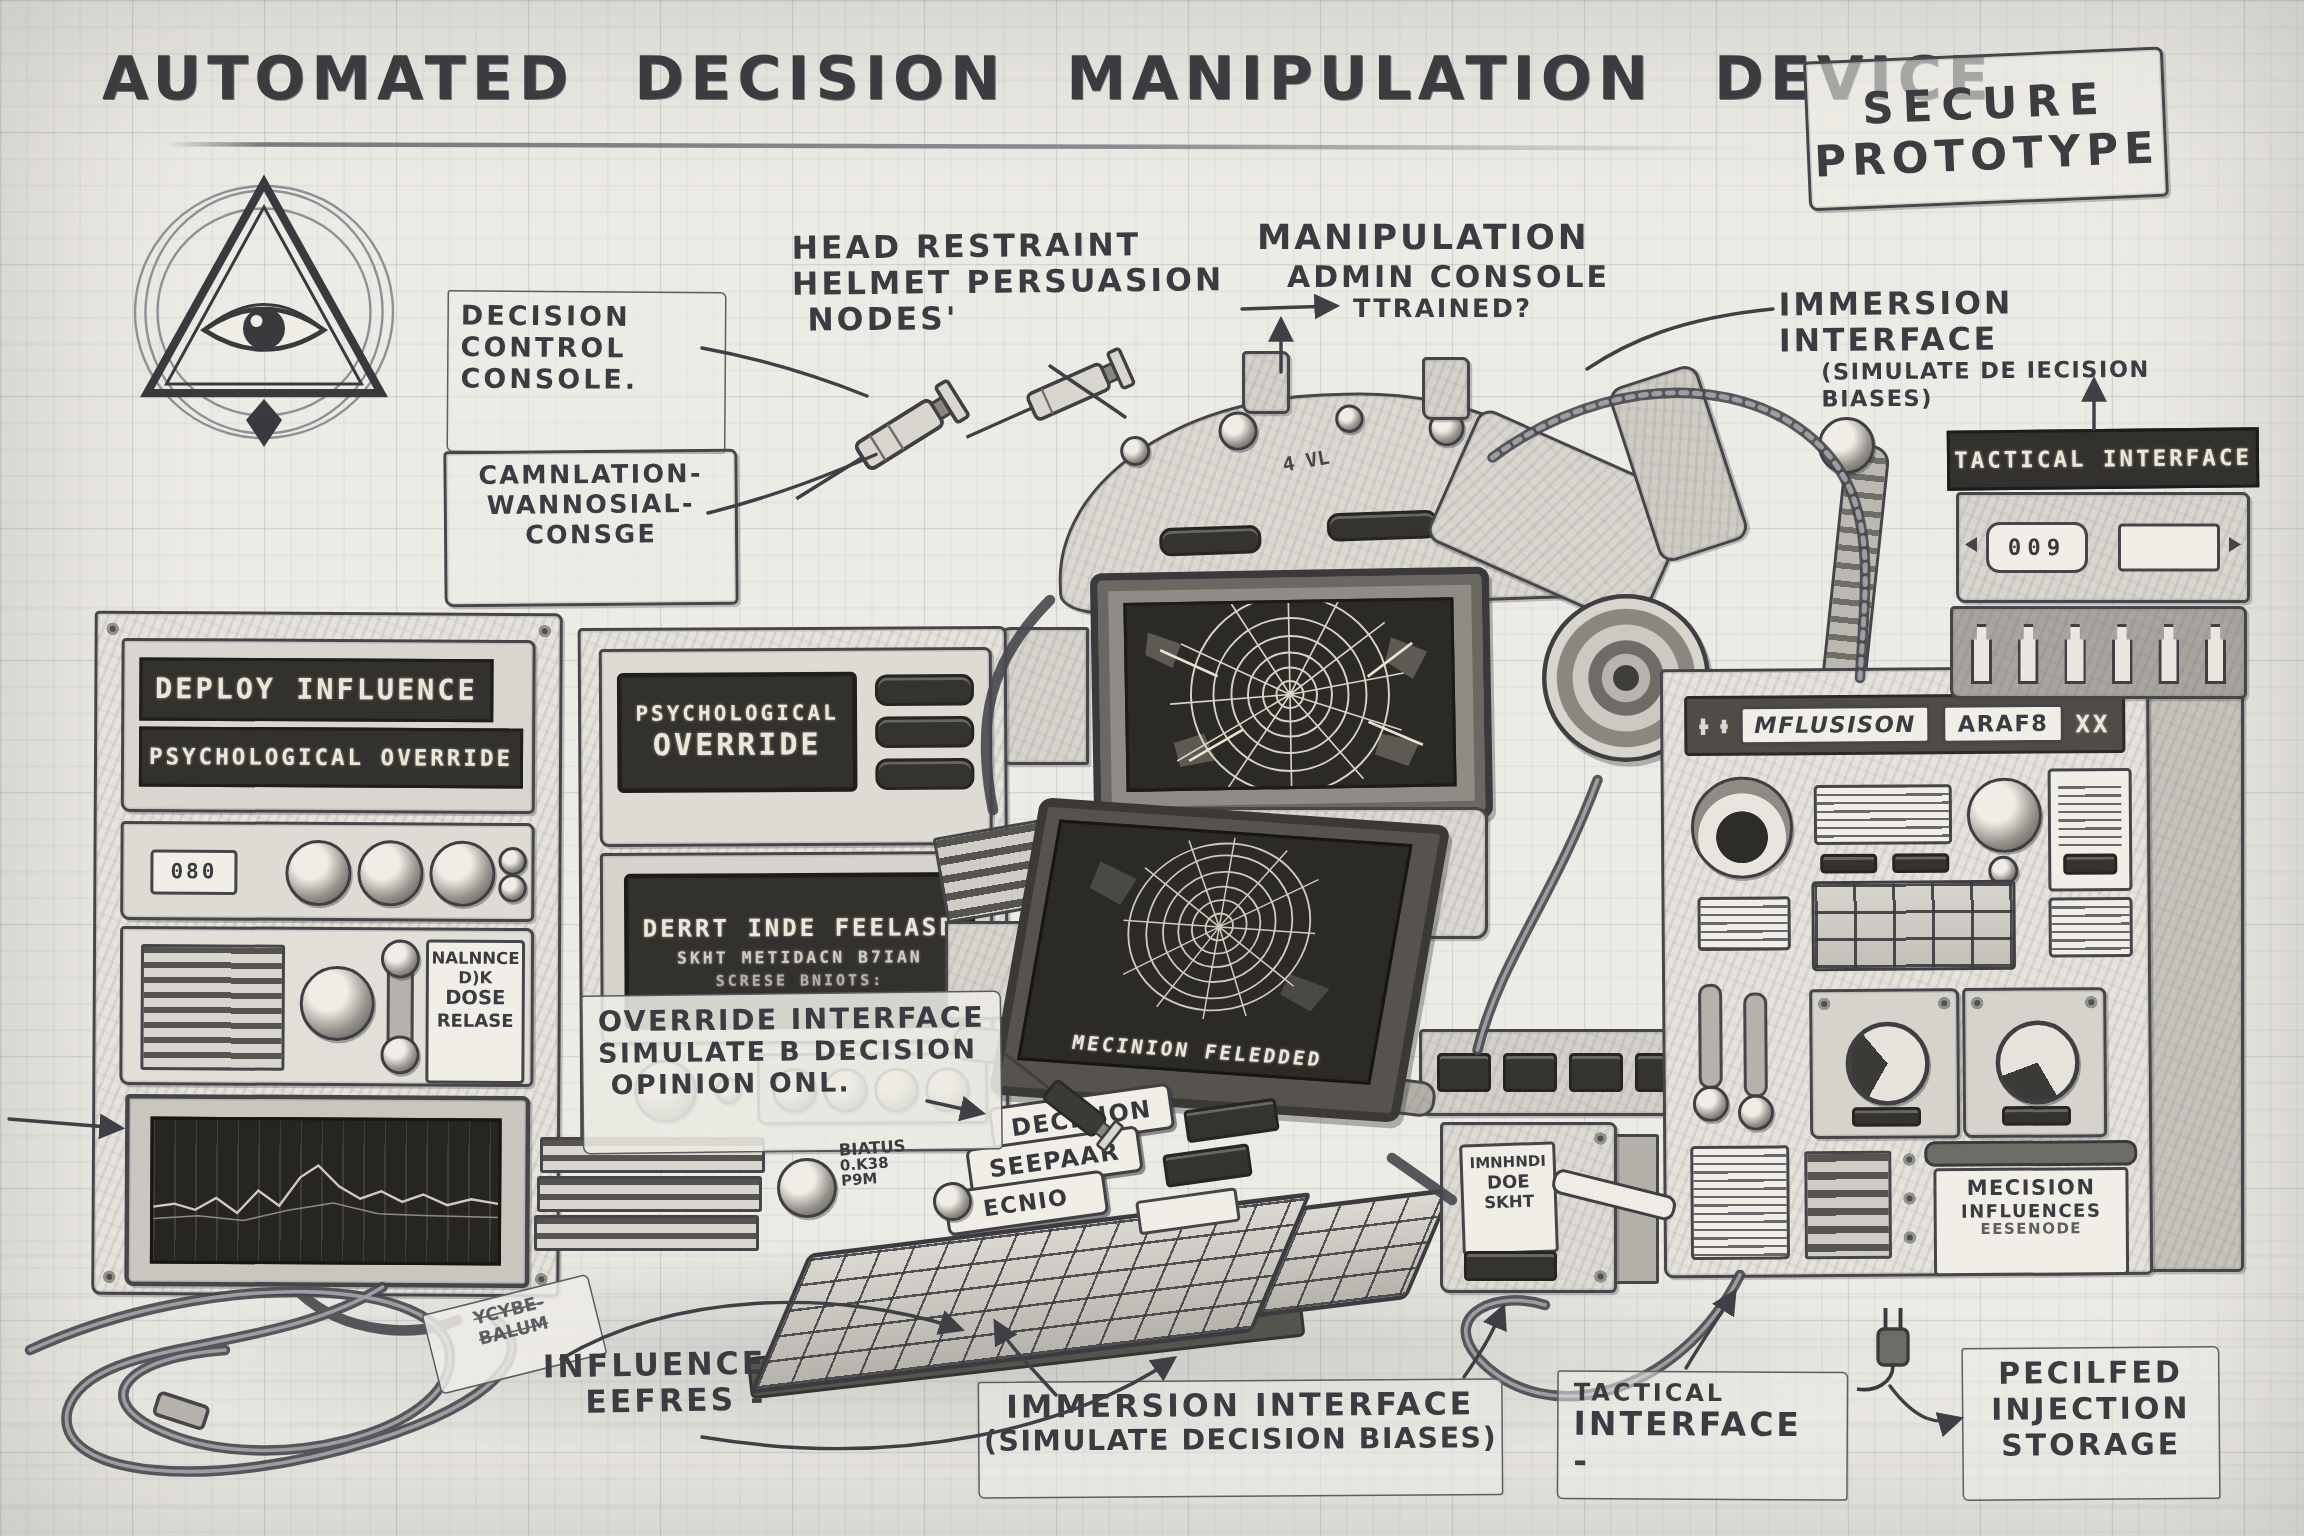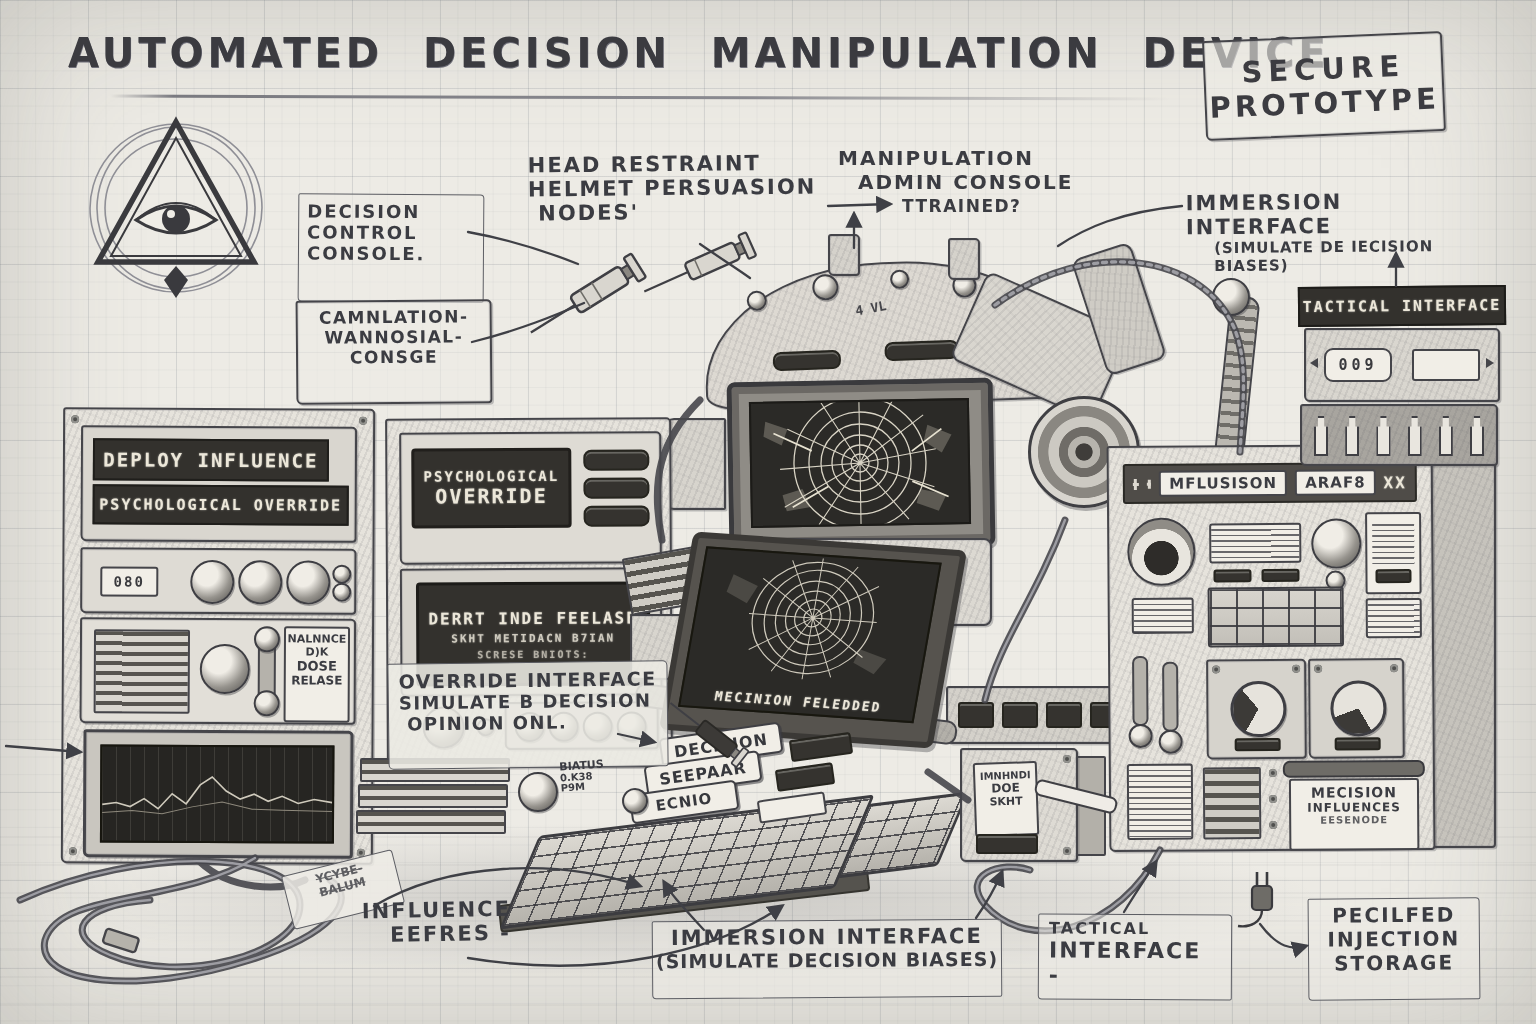--- a/index.html
+++ b/index.html
@@ -106,21 +106,21 @@
     <div class="ctxt" style="font-size:17px;letter-spacing:1.5px;">CONSGE</div>
   </div>
 
   <div class="abs" style="left:528px;top:152px;width:290px;transform:rotate(-.6deg);">
     <div class="ctxt" style="font-size:21px;letter-spacing:2px;">HEAD RESTRAINT</div>
     <div class="ctxt" style="font-size:21px;letter-spacing:2px;">HELMET PERSUASION</div>
     <div class="ctxt" style="font-size:21px;letter-spacing:2px;padding-left:10px;">NODES'</div>
   </div>
 
   <div class="abs" style="left:820px;top:146px;width:300px;">
-    <div class="ctxt" style="font-size:20px;letter-spacing:2px;padding-left:18px;">MANIPULATION</div>
+    <div class="ctxt" style="font-size:23px;letter-spacing:2px;padding-left:18px;">MANIPULATION</div>
     <div class="ctxt" style="font-size:20px;letter-spacing:2px;padding-left:38px;">ADMIN CONSOLE</div>
   </div>
   <div class="abs ctxt" style="left:902px;top:196px;font-size:17px;letter-spacing:1.5px;">TTRAINED?</div>
 
   <div class="abs" style="left:1186px;top:190px;width:300px;transform:rotate(-.5deg);">
     <div class="ctxt" style="font-size:21px;letter-spacing:2px;">IMMERSION INTERFACE</div>
     <div class="ctxt" style="font-size:15px;letter-spacing:1px;padding-left:28px;">(SIMULATE DE IECISION BIASES)</div>
   </div>
 
   <div class="abs hatch sk" style="left:704px;top:262px;width:372px;height:138px;transform:rotate(-2deg);
@@ -329,21 +329,21 @@
   <div class="abs" style="left:1034px;top:788px;width:80px;height:13px;background:#efece6;border:2.2px solid #3f3f44;border-radius:7px;transform:rotate(14deg);z-index:7;"></div>
 
   <div class="abs sk panel hatch" style="left:1108px;top:445px;width:322px;height:402px;transform:rotate(-.4deg);z-index:5;">
 
     <div class="abs" style="left:14px;top:16px;width:294px;height:40px;background:#4f4c48;border:2.5px solid #2b2a26;border-radius:3px;
                 display:flex;align-items:center;gap:8px;padding:0 8px;box-sizing:border-box;">
       <div style="width:11px;height:11px;background:
            linear-gradient(#ddd9d0,#ddd9d0) 50% 0/3px 100% no-repeat, linear-gradient(#ddd9d0,#ddd9d0) 0 50%/100% 3px no-repeat;"></div>
       <div style="width:9px;height:9px;background:
            linear-gradient(#ddd9d0,#ddd9d0) 50% 0/3px 100% no-repeat, linear-gradient(#ddd9d0,#ddd9d0) 0 50%/100% 3px no-repeat;"></div>
-      <div class="whitebox ctxt" style="flex:0 0 auto;padding:2px 8px;font-size:15px;letter-spacing:1px;">MFLUSISON</div>
+      <div class="whitebox ctxt" style="flex:0 0 auto;padding:2px 8px;font-size:15px;letter-spacing:1px;font-style:italic;">MFLUSISON</div>
       <div class="whitebox ctxt" style="flex:0 0 auto;padding:2px 8px;font-size:15px;letter-spacing:1px;">ARAF8</div>
       <div class="disp" style="margin-left:auto;font-size:16px;">XX</div>
     </div>
 
     <div class="abs knob" style="left:18px;top:70px;width:64px;height:64px;
          background:radial-gradient(circle at 50% 60%, #2e2c29 0 34%, #e8e5de 35% 58%, #8f8c86 59% 100%);"></div>
     <div class="abs whitebox scrib" style="left:22px;top:150px;width:58px;height:32px;"></div>
     <div class="abs whitebox scrib" style="left:100px;top:76px;width:88px;height:36px;"></div>
     <div class="abs knob" style="left:202px;top:72px;width:46px;height:46px;"></div>
     <div class="abs knob" style="left:216px;top:124px;width:16px;height:16px;"></div>

